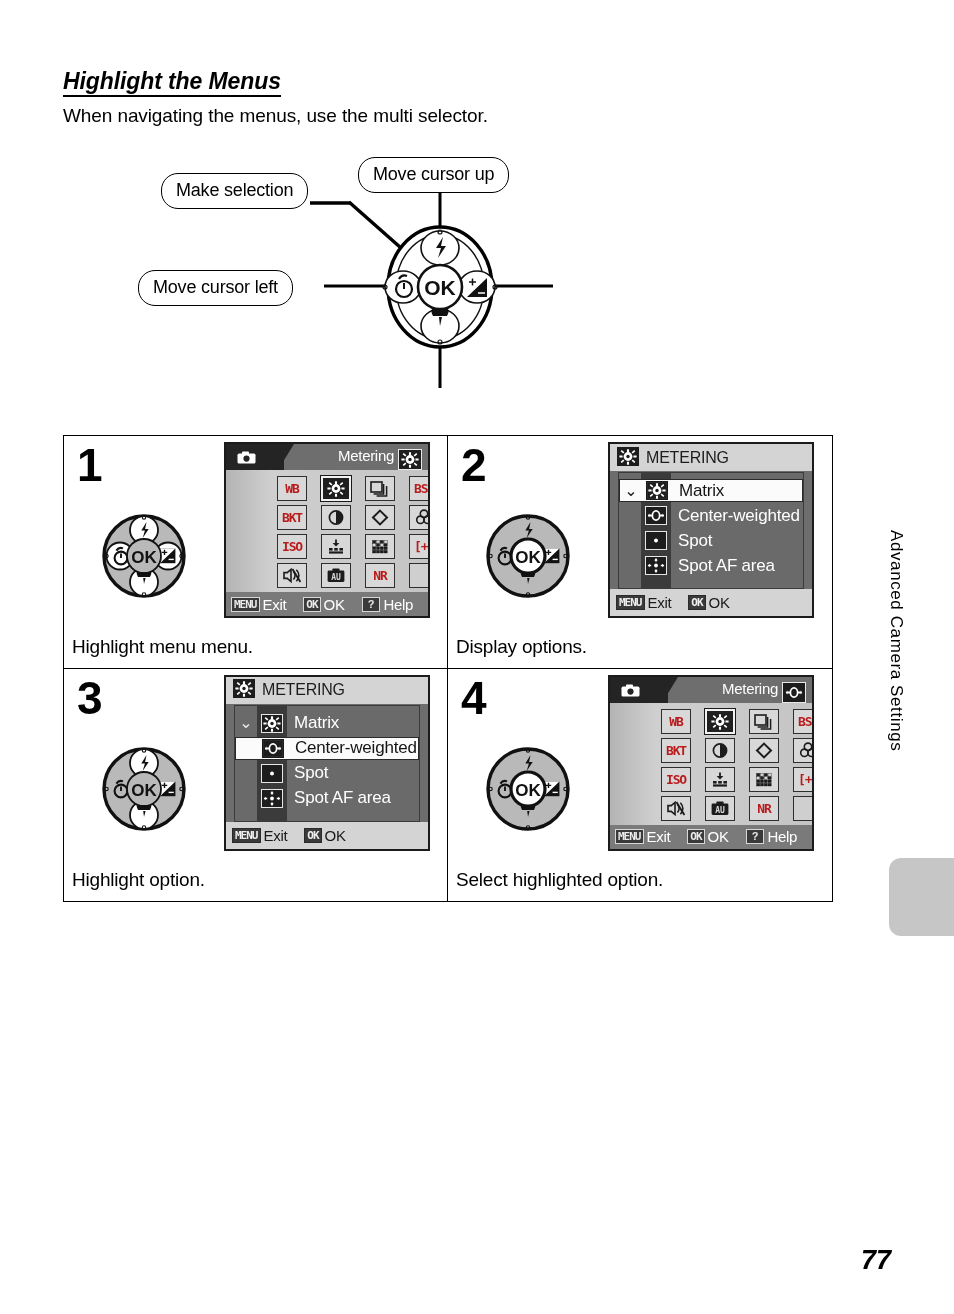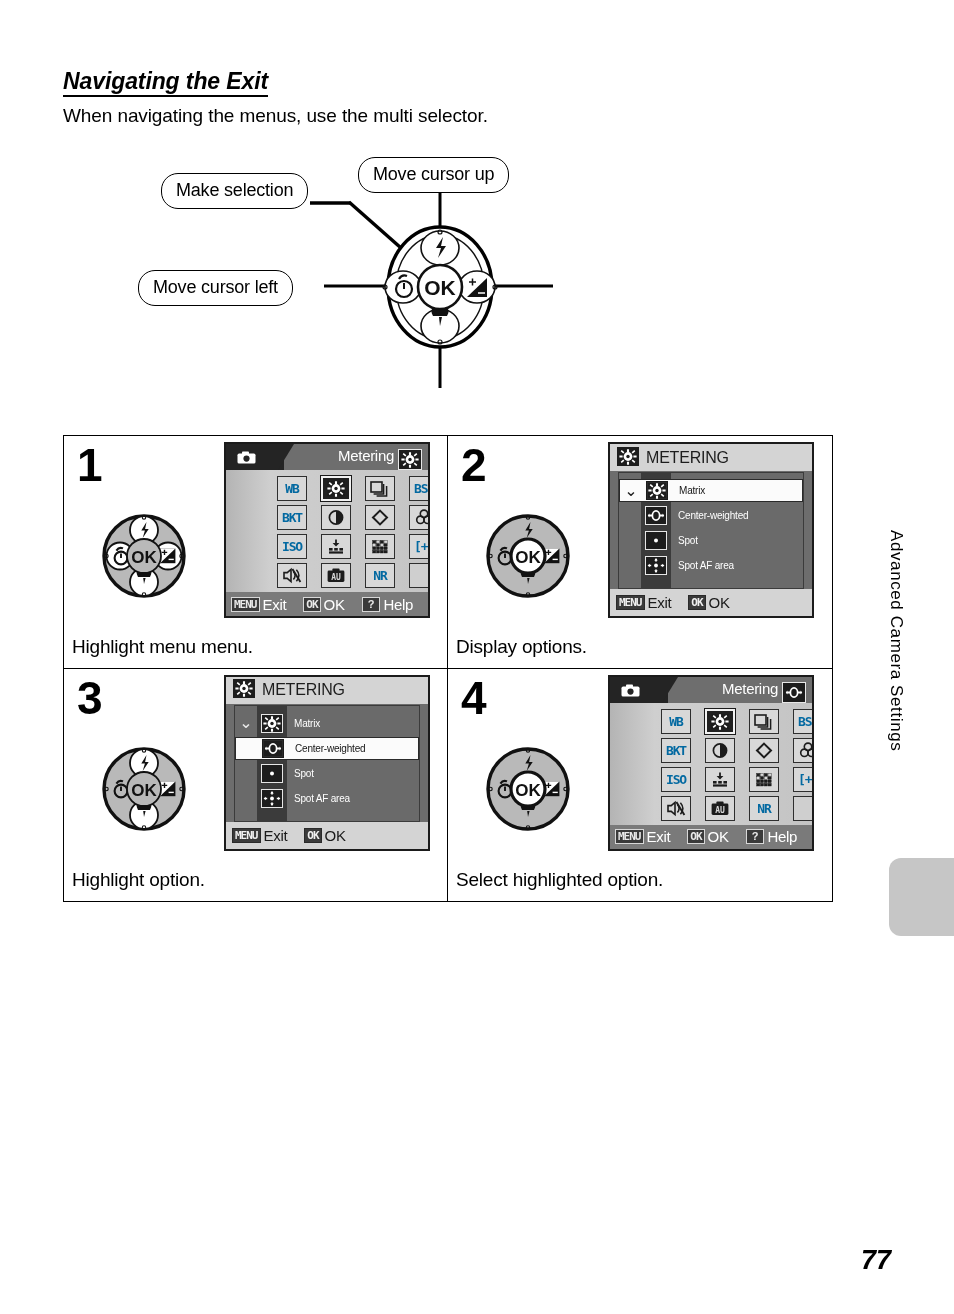--- a/index.html
+++ b/index.html
@@ -58,62 +58,62 @@
   .tb-right-icon{position:absolute;right:6px;top:5px;}
 
   .icon-grid{position:absolute;left:44px;top:30px;display:grid;
      grid-template-columns:repeat(4,44px);grid-template-rows:repeat(4,29px);}
   .gcell{display:flex;align-items:center;justify-content:center;}
   .gbox{width:30px;height:25px;border:1.3px solid #2e2e2e;background:#d8d8d8;
         display:flex;align-items:center;justify-content:center;box-sizing:border-box;}
   .gbox.sel{background:#202020;border:2.4px solid #f2f2f2;outline:1.3px solid #1a1a1a;}
   .gbox.blank{background:#cfcfcf;}
   .glabel{font-family:"Liberation Sans Mono", monospace;font-size:13px;font-weight:bold;
-          letter-spacing:-1.2px;color:#0369a1;}
+          letter-spacing:-1.2px;color:#b91c1c;}
 
   .lcd-bottombar{position:absolute;left:0;bottom:0;width:100%;height:24px;background:#7a7a7a;
      display:flex;align-items:center;padding-left:5px;box-sizing:border-box;gap:3px;}
   .keycap{font-family:"Liberation Sans Mono", monospace;font-size:11px;font-weight:bold;
      color:#e9e9e9;background:#3a3a3a;border:1.2px solid #d8d8d8;padding:1px 2px;line-height:1;
      letter-spacing:-1px;}
   .keycap.q{padding:1px 5px;font-family:"Liberation Sans", sans-serif;letter-spacing:0;}
   .keytxt{font-size:15px;color:#fff;margin-right:14px;letter-spacing:-.3px;}
 
   
   .lcd-list{background:#6d6d6d;}
   .list-head{position:absolute;left:0;top:0;width:100%;height:27px;background:#d4d4d4;
      display:flex;align-items:center;padding-left:7px;box-sizing:border-box;gap:7px;}
   .list-head-text{font-size:16px;color:#1d1d1d;letter-spacing:-.2px;}
   .list-body{position:absolute;left:8px;top:28px;right:8px;bottom:27px;background:#6a6a6a;
      border:1.3px solid #3b3b3b;box-sizing:border-box;}
   .list-body .railcol{position:absolute;left:22px;top:0;bottom:0;width:30px;background:#3b3b3b;}
   .opt{position:absolute;left:0;right:0;height:23px;display:flex;align-items:center;box-sizing:border-box;}
   .opt .chev{width:22px;text-align:center;font-size:16px;color:#e8e8e8;line-height:1;}
   .opt .oicon{width:30px;display:flex;align-items:center;justify-content:center;}
-  .opt .otxt{font-size:10px;color:#fff;letter-spacing:-.2px;padding-left:7px;}
+  .opt .otxt{font-size:17px;color:#fff;letter-spacing:-.2px;padding-left:7px;}
   .opt.hl{background:#fbfbfb;border:1.3px solid #2a2a2a;}
   .opt.hl .otxt{color:#151515;}
   .opt.hl .chev{color:#222;}
   .list-bottom{position:absolute;left:0;bottom:0;width:100%;height:27px;background:#d4d4d4;
      display:flex;align-items:center;padding-left:6px;box-sizing:border-box;gap:3px;}
   .list-bottom .keytxt{color:#1a1a1a;}
   .list-bottom .keycap{color:#f0f0f0;background:#3a3a3a;border-color:#2a2a2a;}
 
   
   #side-tab-text{position:absolute;left:886px;top:530px;font-size:17px;letter-spacing:.6px;
     writing-mode:vertical-rl;white-space:nowrap;}
   #side-tab-block{position:absolute;left:889px;top:858px;width:65px;height:78px;
     background:#c6c6c6;border-radius:12px 0 0 12px;}
   #page-number{position:absolute;right:63px;top:1245px;font-size:27px;font-weight:bold;font-style:italic;}
 </style>
 </head>
 <body>
 
 <div id="heading-block">
-  <div id="section-title">Navigating the Exit</div>
+  <div id="section-title">Highlight the Menus</div>
   <div id="section-intro">When navigating the menus, use the multi selector.</div>
 </div>
 
 <div id="diagram">
   <svg width="830" height="270">
 
     <line x1="377" y1="35" x2="377" y2="95" stroke="#000" stroke-width="3"></line>
     <line x1="377" y1="178" x2="377" y2="238" stroke="#000" stroke-width="3"></line>
     <line x1="261" y1="136" x2="328" y2="136" stroke="#000" stroke-width="3"></line>
     <line x1="427" y1="136" x2="490" y2="136" stroke="#000" stroke-width="3"></line>

